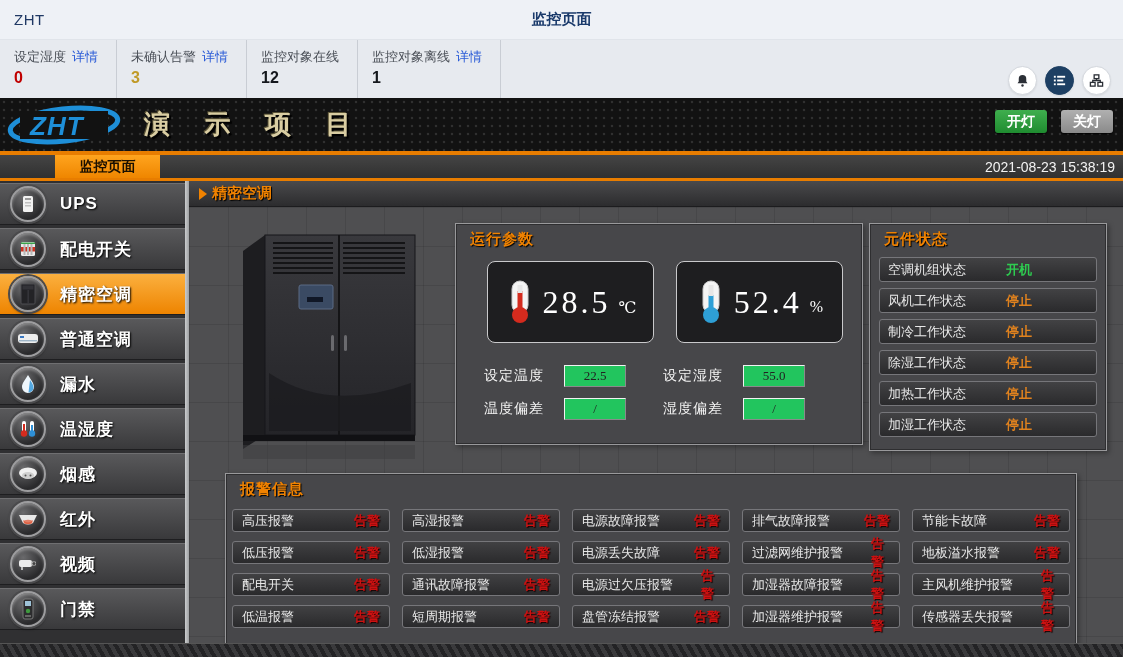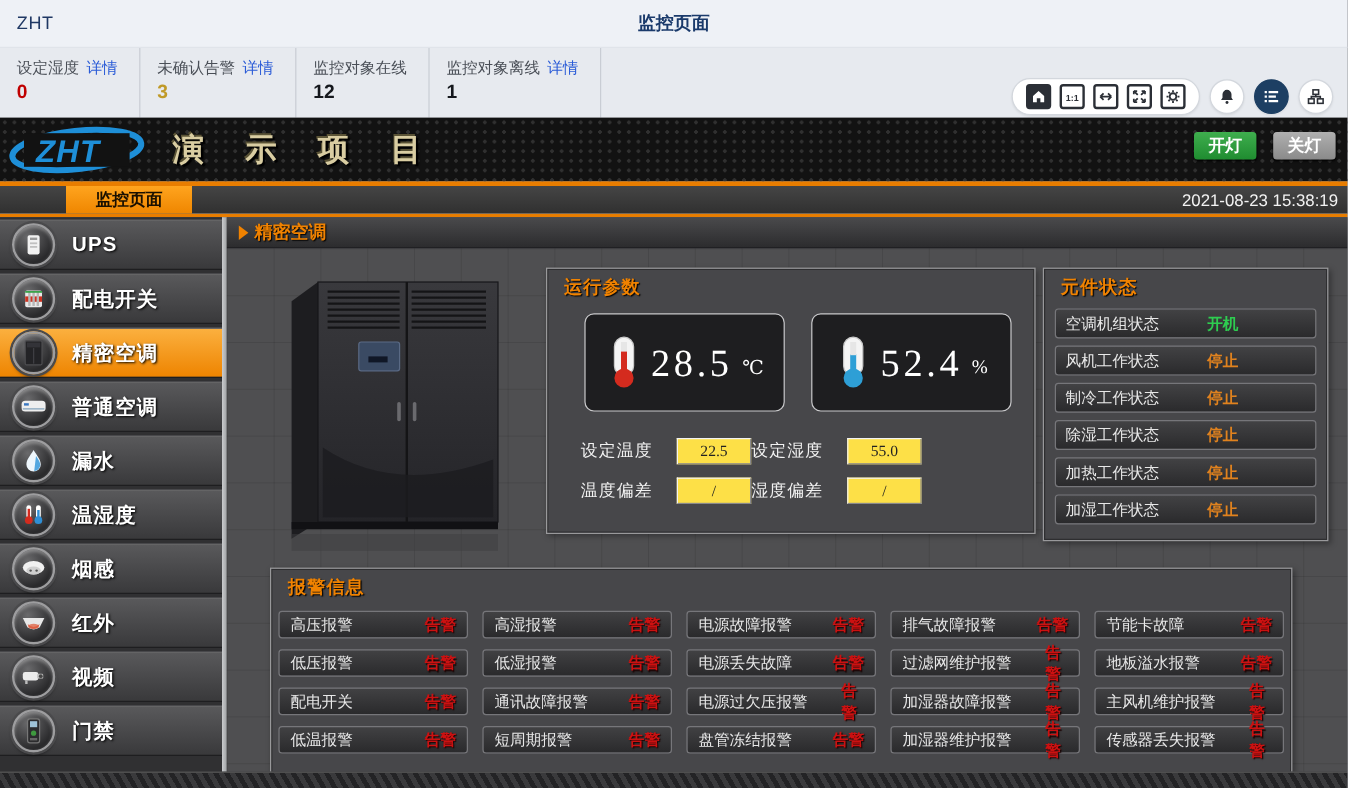--- a/index.html
+++ b/index.html
@@ -78,24 +78,24 @@
 
   .panel { border:1px solid #99999b; background:#47474a; box-shadow:inset 0 0 0 1px #2e2e30, 2px 2px 5px rgba(0,0,0,.35); }
   .panel-title { color:#f08200; font-weight:bold; font-size:15px; padding:6px 0 2px 14px; text-shadow:1px 1px 1px #000; letter-spacing:1px; }
 
   .params-panel { width:408px; height:222px; margin-right:6px; }
   .readings { display:flex; justify-content:space-around; padding:10px 8px 0 20px; }
   .reading-box { width:167px; height:82px; background:#1e1e20; border:1px solid #c9c9cb; border-radius:8px;
     display:flex; align-items:center; justify-content:center; gap:8px; }
   .reading-value { color:#fff; font-size:32px; font-family:"Liberation Serif","DejaVu Serif",serif; letter-spacing:3px; }
   .reading-unit { color:#fff; font-size:16px; font-family:"Liberation Serif","DejaVu Serif",serif; margin-top:10px; }
-  .fields { display:grid; grid-template-columns:1fr 1fr 1fr; grid-auto-flow:column; grid-template-rows:repeat(2,1fr); padding:20px 20px 0 28px; row-gap:8px; }
+  .fields { display:grid; grid-template-columns:1fr 1fr; grid-auto-flow:column; grid-template-rows:repeat(2,1fr); padding:20px 20px 0 28px; row-gap:8px; }
   .field { display:flex; align-items:center; height:25px; }
   .field-label { color:#f2f2f2; font-size:14px; width:72px; letter-spacing:1px; }
-  .field-value { width:62px; height:22px; background:#fde047; border:1px solid #f2f2f2; border-bottom-color:#8a8a8c; border-right-color:#8a8a8c;
+  .field-value { width:62px; height:22px; background:#22c55e; border:1px solid #f2f2f2; border-bottom-color:#8a8a8c; border-right-color:#8a8a8c;
     color:#222; font-size:13px; display:flex; align-items:center; justify-content:center; font-family:"Liberation Serif","DejaVu Serif",serif; margin-left:8px; }
 
   .status-panel { width:238px; height:228px;font-family:Liberation Serif, serif; }
   .status-rows { padding:6px 9px 0 9px; display:flex; flex-direction:column; gap:6px; }
   .status-row { height:25px; background:linear-gradient(180deg,#424244,#2a2a2c); border:1px solid #76767a; border-radius:3px;
     display:flex; align-items:center; padding-left:8px; }
   .status-label { color:#e8e8e8; font-size:13px; width:118px; }
   .status-value { font-size:13px; font-weight:bold; }
   .status-value.on { color:#2ecc50; } .status-value.off { color:#e0821e; }
 
@@ -129,49 +129,20 @@
   <div class="stat-group">
     <div class="stat-top"><span>监控对象在线</span></div>
     <div class="stat-value v-dark">12</div>
   </div>
   <div class="stat-group">
     <div class="stat-top"><span>监控对象离线</span><span class="stat-link">详情</span></div>
     <div class="stat-value v-dark">1</div>
   </div>
 
   <div class="tool-cluster">
-    <div class="tool-pill">
-      <div class="tool-btn" style="background:#2b2f36">
-        <svg width="13" height="13" viewBox="0 0 14 14">
-            <path d="M7 2 L12 6.5 V12 H8.6 V8.5 H5.4 V12 H2 V6.5 Z" fill="#fff"></path>
-          </svg>
-      </div>
-      <div class="tool-btn">
-        <svg width="13" height="13" viewBox="0 0 14 14">
-            <text x="7" y="10.5" font-size="8" font-weight="bold" text-anchor="middle" fill="#2b2f36" font-family="sans-serif">1:1</text>
-          </svg>
-      </div>
-      <div class="tool-btn">
-        <svg width="13" height="13" viewBox="0 0 14 14">
-            <path d="M2 7 H12 M2 7 L5 4 M2 7 L5 10 M12 7 L9 4 M12 7 L9 10" stroke="#2b2f36" stroke-width="1.6" fill="none"></path>
-          </svg>
-      </div>
-      <div class="tool-btn">
-        <svg width="13" height="13" viewBox="0 0 14 14">
-            <path d="M2 2 L5.5 5.5 M12 2 L8.5 5.5 M2 12 L5.5 8.5 M12 12 L8.5 8.5" stroke="#2b2f36" stroke-width="1.6"></path>
-            <path d="M2 2 h3 M2 2 v3 M12 2 h-3 M12 2 v3 M2 12 h3 M2 12 v-3 M12 12 h-3 M12 12 v-3" stroke="#2b2f36" stroke-width="1.6"></path>
-          </svg>
-      </div>
-      <div class="tool-btn">
-        <svg width="13" height="13" viewBox="0 0 14 14">
-            <circle cx="7" cy="7" r="3" fill="none" stroke="#2b2f36" stroke-width="1.6"></circle>
-            <path d="M7 1.2 V3 M7 11 V12.8 M1.2 7 H3 M11 7 H12.8 M2.9 2.9 L4.2 4.2 M9.8 9.8 L11.1 11.1 M11.1 2.9 L9.8 4.2 M4.2 9.8 L2.9 11.1" stroke="#2b2f36" stroke-width="1.6"></path>
-          </svg>
-      </div>
-    </div>
     <div class="circ-btn">
       <svg width="15" height="15" viewBox="0 0 16 16">
           <path d="M8 2 a4 4 0 0 1 4 4 v3 l1.3 2 H2.7 L4 9 V6 a4 4 0 0 1 4-4 Z" fill="#2b2f36"></path>
           <circle cx="8" cy="13.3" r="1.3" fill="#2b2f36"></circle>
         </svg>
     </div>
     <div class="circ-btn active">
       <svg width="15" height="15" viewBox="0 0 16 16">
           <g fill="#fff">
             <rect x="2" y="3" width="2" height="2"></rect>

